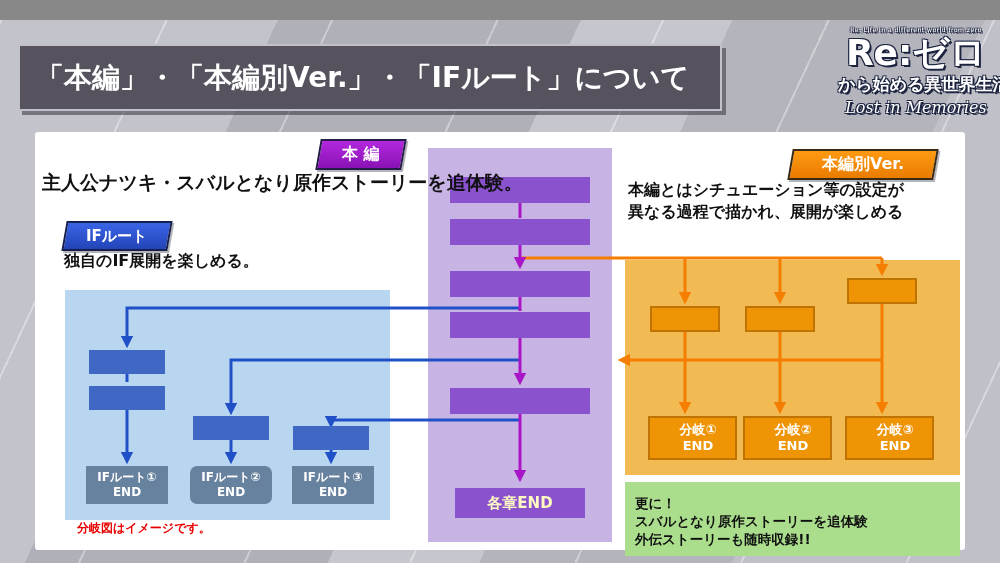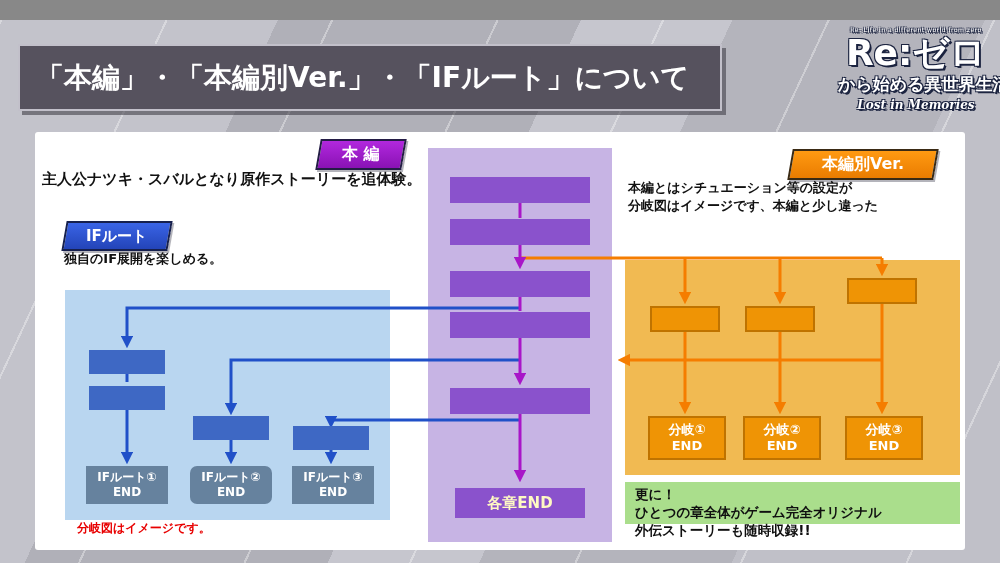--- a/index.html
+++ b/index.html
@@ -18,52 +18,52 @@
     left:18px;top:24px;width:700px;height:63px;background:#56525e;
     border:2px solid #c2c0ca;box-shadow:4px 4px 0 rgba(54,52,62,.55);
     display:flex;align-items:center;
   }
   .banner-title{color:#fff;font-weight:bold;font-size:28px;padding-left:16px;white-space:nowrap;}
   .logo{left:838px;top:6px;width:156px;text-align:center;color:#fff;}
   .logo div{text-shadow:-1px -1px 0 #1c2440,1px -1px 0 #1c2440,-1px 1px 0 #1c2440,1px 1px 0 #1c2440,2px 2px 0 #1c2440;}
   .logo-tag{font-size:6px;letter-spacing:.5px;white-space:nowrap;}
   .logo-main{font-size:36px;font-weight:bold;line-height:1.1;}
   .logo-sub{font-size:17px;font-weight:bold;white-space:nowrap;}
-  .logo-script{font-family:"DejaVu Serif","Liberation Serif",serif;font-style:italic;font-size:12px;margin-top:2px;font-weight:bold;}
+  .logo-script{font-family:"DejaVu Serif","Liberation Serif",serif;font-style:italic;font-size:16px;margin-top:2px;}
   .card{left:35px;top:112px;width:930px;height:418px;background:#ffffff;border-radius:3px;}
   .region{border-radius:0;}
   .region-purple{left:428px;top:128px;width:184px;height:394px;background:#c7b4e4;}
   .region-blue{left:65px;top:270px;width:325px;height:230px;background:#b9d6f0;}
   .region-orange{left:625px;top:240px;width:335px;height:215px;background:#f1ba52;}
   .arrows{left:0;top:0;width:1000px;height:563px;pointer-events:none;}
   .fbox{box-sizing:border-box;}
   .box-main{width:140px;height:26px;background:#8a52cc;}
   .box-if{width:76px;height:24px;background:#3e68c4;}
   .box-alt{width:70px;height:26px;background:#ef9405;border:2px solid #bf7300;}
   .endbox{display:flex;flex-direction:column;align-items:center;justify-content:center;
     color:#fff;font-weight:bold;text-align:center;line-height:1.25;}
   .end-if{width:82px;height:38px;background:#66829e;font-size:12px;}
-  .end-alt{width:74px;height:40px;background:#ef9405;border:2px solid #bf7300;font-size:13px;}
+  .end-alt{width:74px;height:40px;background:#ef9405;border:2px solid #bf7300;font-size:13px;padding-left:11px;}
   .end-main{width:130px;height:30px;background:#8a52cc;color:#fef9c3;font-weight:bold;font-size:15px;
     display:flex;align-items:center;justify-content:center;}
   .badge{transform:skewX(-10deg);display:flex;align-items:center;justify-content:center;
     color:#fff;font-weight:bold;box-shadow:2px 2px 0 rgba(40,40,60,.35);}
   .badge>span{display:block;transform:skewX(10deg);white-space:nowrap;}
   .badge-main{left:318px;top:119px;width:82px;height:27px;font-size:16px;
     background:linear-gradient(#b228de,#8912b4);border:2px solid #241c46;}
   .badge-alt{left:790px;top:129px;width:142px;height:27px;font-size:16px;
     background:linear-gradient(#ff9a12,#ea7c00);border:2px solid #3a2a14;}
   .badge-if{left:64px;top:201px;width:102px;height:26px;font-size:15px;
     background:linear-gradient(#3a64e6,#2344b8);border:2px solid #16204e;}
-  .desc{font-weight:bold;color:#111;font-size:13px;line-height:1.4;white-space:nowrap;}
-  .desc-main{left:42px;top:149px;font-size:15px;}
+  .desc{font-weight:bold;color:#111;font-size:16px;line-height:1.4;white-space:nowrap;}
+  .desc-main{left:42px;top:149px;font-size:19px;}
   .desc-alt{left:628px;top:159px;}
   .desc-if{left:64px;top:230px;}
-  .green-box{left:625px;top:462px;width:335px;height:42px;background:#aade8c;
-    box-sizing:border-box;padding:4px 10px;font-weight:bold;font-size:13.5px;line-height:1.32;color:#101010;}
+  .green-box{left:625px;top:462px;width:335px;height:74px;background:#aade8c;
+    box-sizing:border-box;padding:13px 10px;font-weight:bold;font-size:13.5px;line-height:1.32;color:#101010;}
   .red-note{left:77px;top:500px;color:#e80000;font-weight:bold;font-size:12px;white-space:nowrap;}
 </style>
 </head>
 <body>
 
 <div class="stage">
 
   <div class="abs banner">
     <span class="banner-title">「本編」・「本編別Ver.」・「IFルート」について</span>
   </div>
@@ -173,30 +173,30 @@
     <span>本編別Ver.</span>
   </div>
   <div class="abs badge badge-if">
     <span>IFルート</span>
   </div>
 
   <div class="abs desc desc-main">主人公ナツキ・スバルとなり原作ストーリーを追体験。</div>
 
   <div class="abs desc desc-alt">
     <div>本編とはシチュエーション等の設定が</div>
-    <div>分岐図はイメージです、本編と少し違った</div>
+    <div>異なる過程で描かれ、展開が楽しめる</div>
   </div>
 
   <div class="abs desc desc-if">
     <div>独自のIF展開を楽しめる。</div>
   </div>
 
   <div class="abs green-box">
     <div>更に！</div>
-    <div>ひとつの章全体がゲーム完全オリジナル</div>
+    <div>スバルとなり原作ストーリーを追体験</div>
     <div>外伝ストーリーも随時収録!!</div>
   </div>
 
   <div class="abs red-note">分岐図はイメージです。</div>
 
   <div class="abs bottom-bar"></div>
 
 </div>
 
 </body></html>

